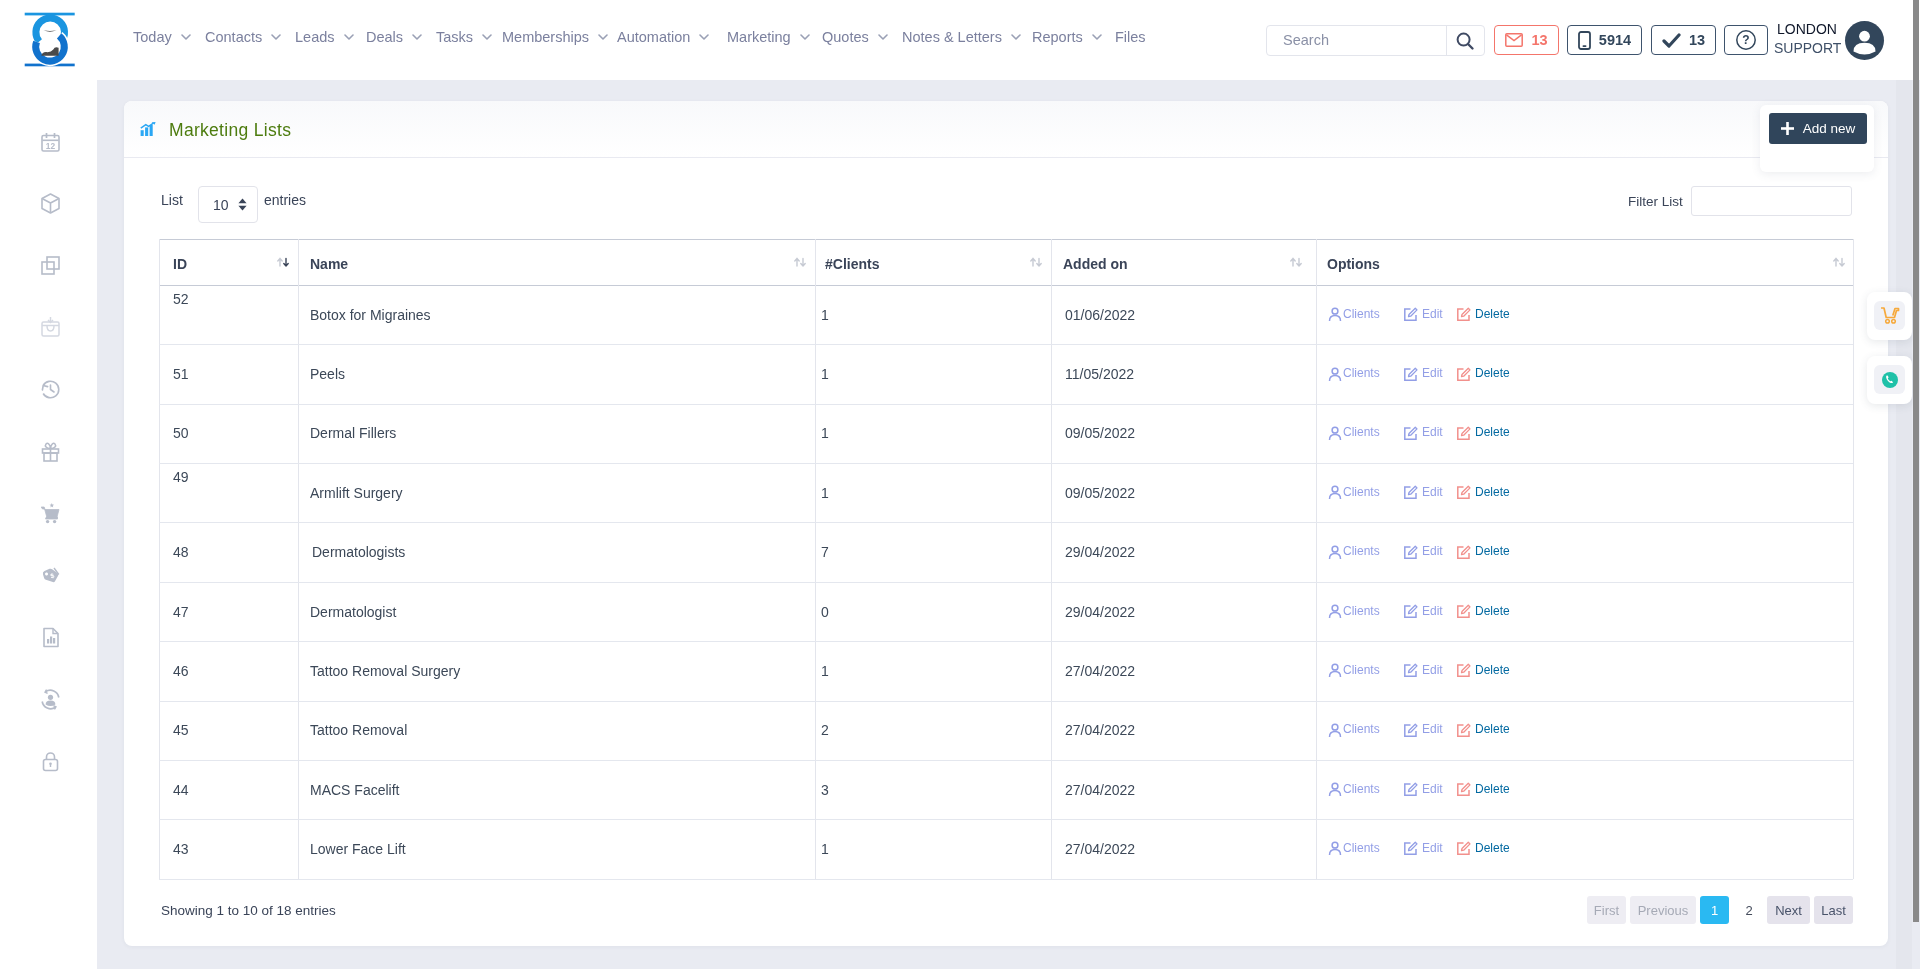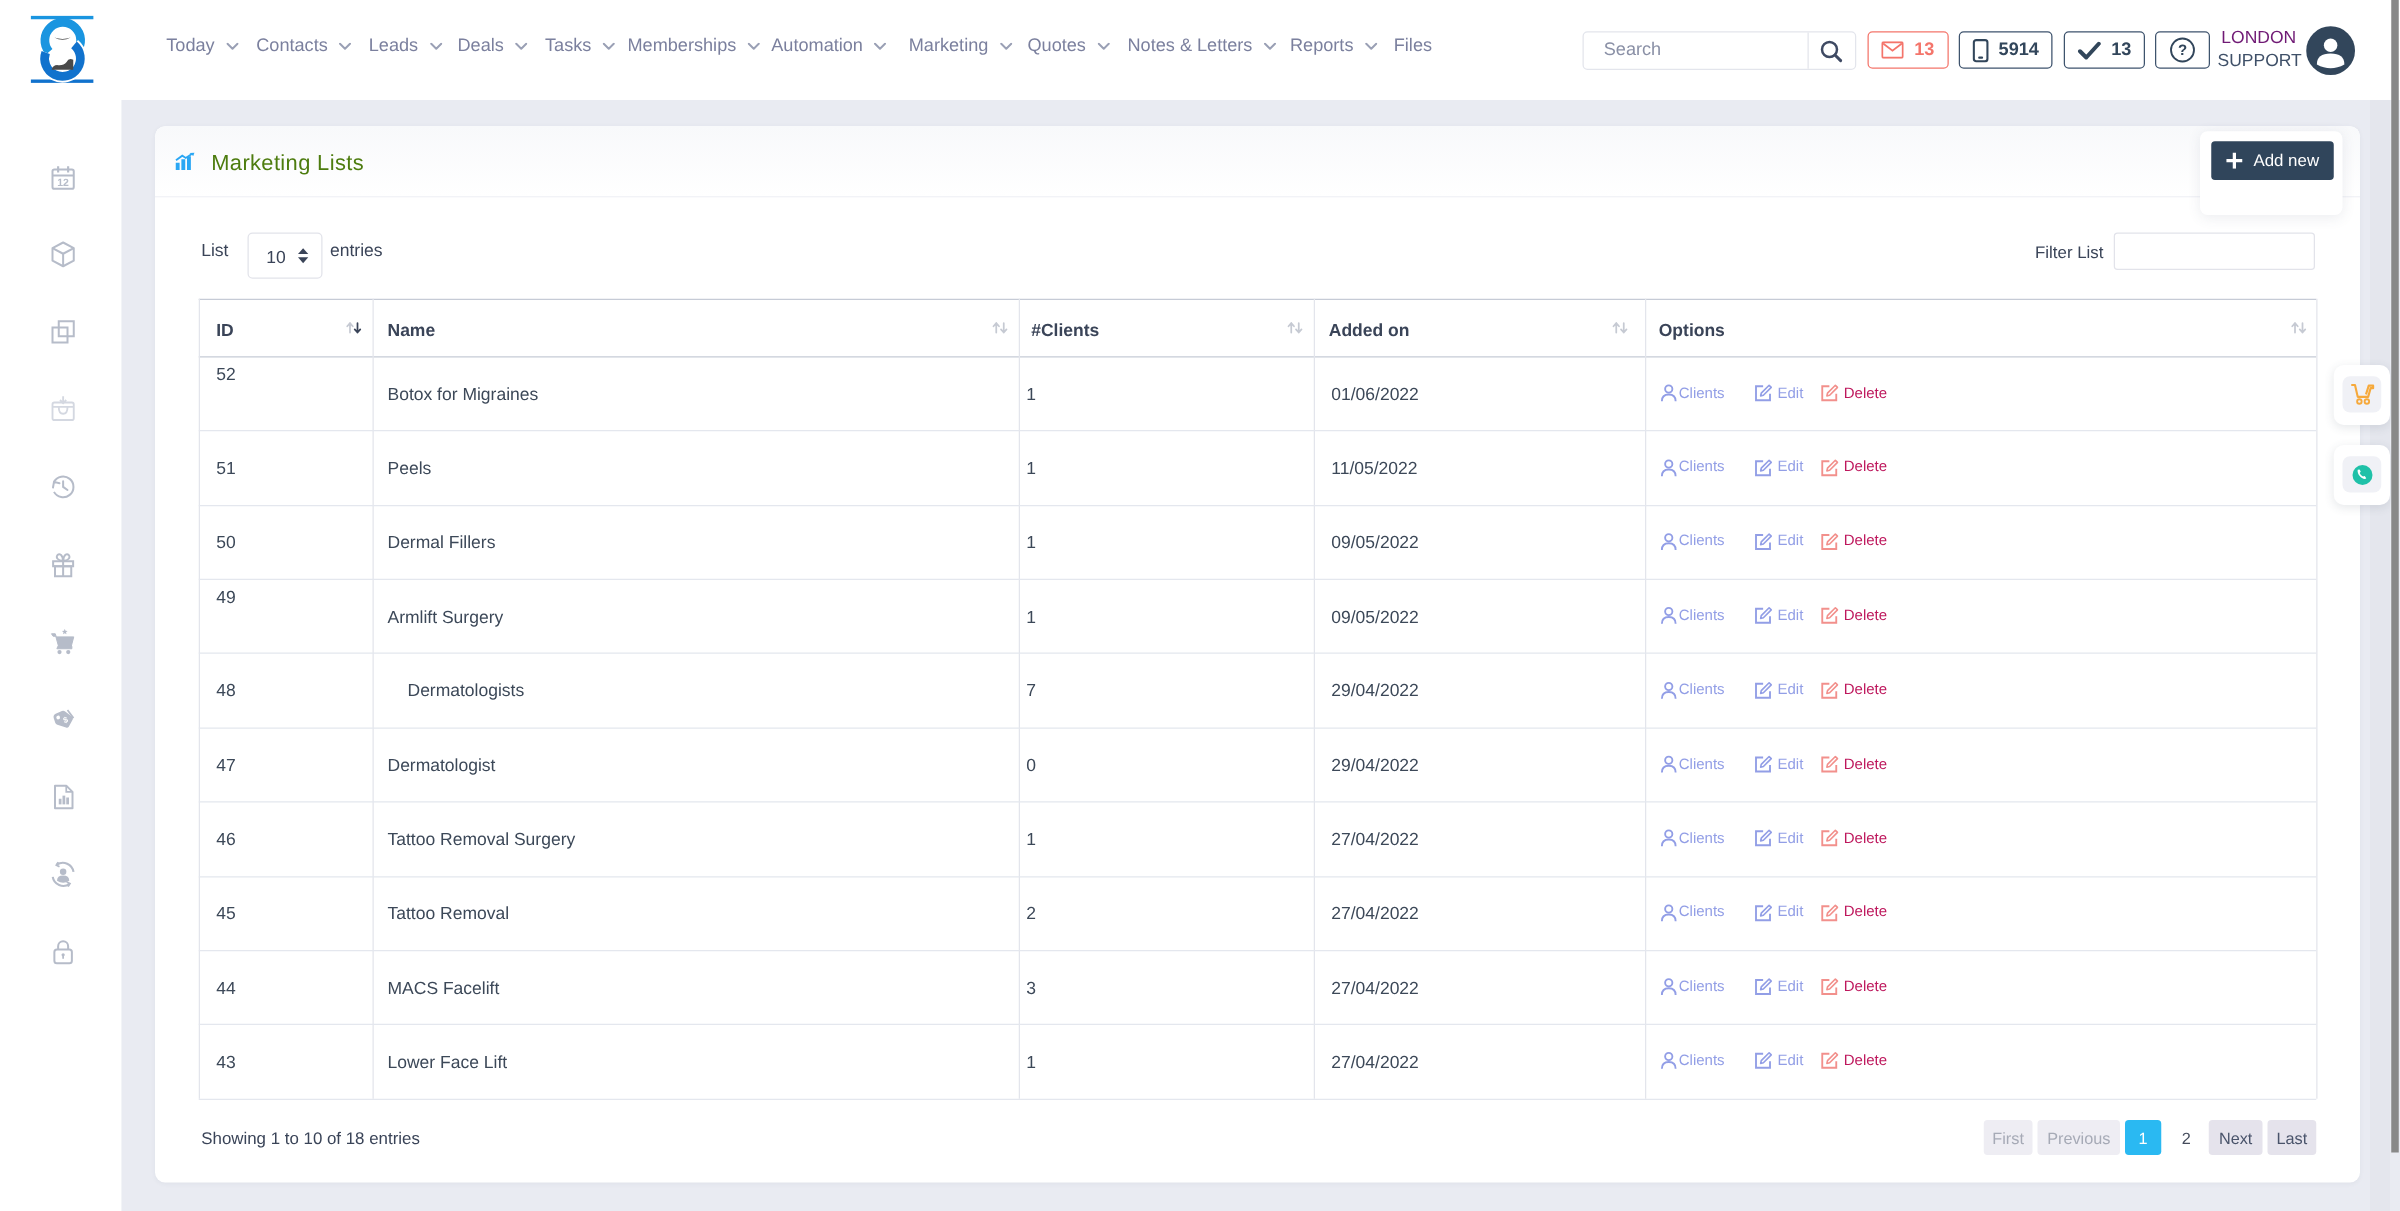--- a/index.html
+++ b/index.html
@@ -27,21 +27,21 @@
 .ctl{font-size:14px;color:#3a4458}
 #selbox{left:198px;top:186px;width:60px;height:37px;border:1px solid #e2e3ea;border-radius:4px;background:#fff}
 #filterin{left:1691px;top:186px;width:161px;height:30px;border:1px solid #e2e3ea;border-radius:3px;background:#fff}
 
 .vline{width:1px;background:#e3e5ec}
 .hline{height:1px;background:#e4e7ee}
 .th{font-size:14px;font-weight:700;color:#3a4458}
 .td{font-size:14px;color:#3c4858}
 .lnk{font-size:12px}
 .peri{color:#929ee6}
-.sal{color:#be185d}
+.sal{color:#0369a1}
 
 .pg{top:896px;height:28px;border-radius:3px;font-size:13px;display:flex;align-items:center;justify-content:center}
 .pgd{background:#eeedf3;color:#a6aab6}
 .pge{background:#e5e3ec;color:#49536a}
 
 .fl{left:1867px;width:45px;height:48px;background:#fff;border-radius:8px;box-shadow:0 2px 8px rgba(60,70,90,.12);z-index:8}
 .fli{left:1874px;width:31px;height:29px;background:#f0f1f6;border-radius:6px;z-index:9;display:flex;align-items:center;justify-content:center}
 
 #sbthumb{left:1913px;top:0;width:6px;height:922px;background:#898989;z-index:20}
 </style>
@@ -126,21 +126,21 @@
     </svg>
   <span>13</span>
 </div>
 
 <div class="abs tbtn" style="left:1724px;width:44px;border:1.5px solid #3e536d">
   <svg width="22" height="22" viewBox="0 0 22 22">
       <circle cx="11" cy="11" r="9.2" fill="none" stroke="#32465b" stroke-width="1.5"></circle>
       <text x="11" y="15.4" font-size="12" font-family="Liberation Sans" fill="#32465b" text-anchor="middle">?</text>
     </svg>
 </div>
-<div class="abs" style="left:1774px;top:20px;width:66px;text-align:center;font-size:14px;font-weight:500;line-height:19px"><span style="color:#701a75">LONDON</span><br><span style="color:#3f5068">SUPPORT</span></div>
+<div class="abs" style="left:1774px;top:20px;width:66px;text-align:center;font-size:14px;font-weight:500;line-height:19px"><span style="color:#0f172a">LONDON</span><br><span style="color:#3f5068">SUPPORT</span></div>
 
 <div class="abs" style="left:1845px;top:21px;width:39px;height:39px;border-radius:50%;background:#32465b;z-index:6"></div>
 <svg class="abs" style="left:1845px;top:21px;z-index:7" width="39" height="39" viewBox="0 0 39 39">
     <circle cx="19.5" cy="15.2" r="5.4" fill="#fff"></circle>
     <path d="M8.5 30.5 Q 8.5 21.8 19.5 21.8 Q 30.5 21.8 30.5 30.5 Q 25 33.5 19.5 33.5 Q 14 33.5 8.5 30.5 Z" fill="#fff"></path>
   </svg>
 <svg class="abs sic" style="top:131px" width="23" height="23" viewBox="0 0 23 23">
     <rect x="3" y="4.5" width="17" height="15.5" rx="1.5" fill="none" stroke="#b6bcc9" stroke-width="1.6"></rect>
 <line x1="3.4" y1="9.3" x2="19.6" y2="9.3" stroke="#b6bcc9" stroke-width="1.6"></line>
 <line x1="7.5" y1="2" x2="7.5" y2="7" stroke="#b6bcc9" stroke-width="1.7"></line>
@@ -347,21 +347,21 @@
       <path d="M5.5 9.7 L6 7.5 L12.3 1.2 L14 2.9 L7.7 9.2 Z" fill="none" stroke="#929ee6" stroke-width="1.3" stroke-linejoin="round"></path>
     </svg></div>
 <div class="abs lnk peri" style="left:1422px;top:484.8px">Edit</div>
 <div class="abs" style="left:1456px;top:485.3px;line-height:0"><svg width="15" height="15" viewBox="0 0 15 15">
       <path d="M13 8 V13.2 H1.8 V2 H7.5" fill="none" stroke="#f2908c" stroke-width="1.5"></path>
       <path d="M5.5 9.7 L6 7.5 L12.3 1.2 L14 2.9 L7.7 9.2 Z" fill="none" stroke="#f2908c" stroke-width="1.3" stroke-linejoin="round"></path>
     </svg></div>
 <div class="abs lnk sal" style="left:1475px;top:484.8px">Delete</div>
 <div class="abs hline" style="left:159px;top:581.8px;width:1694px"></div>
 <div class="abs td" style="left:173px;top:544.1px">48</div>
-<div class="abs td" style="left:326px;top:544.1px">Dermatologists</div>
+<div class="abs td" style="left:312px;top:544.1px">Dermatologists</div>
 <div class="abs td" style="left:821px;top:544.1px">7</div>
 <div class="abs td" style="left:1065px;top:544.1px">29/04/2022</div>
 <div class="abs" style="left:1328px;top:544.6px;line-height:0"><svg width="14" height="15" viewBox="0 0 14 15">
       <circle cx="7" cy="4.2" r="2.9" fill="none" stroke="#929ee6" stroke-width="1.5"></circle>
       <path d="M1.5 14 Q1.5 8.6 7 8.6 Q12.5 8.6 12.5 14" fill="none" stroke="#929ee6" stroke-width="1.5"></path>
     </svg></div>
 <div class="abs lnk peri" style="left:1343px;top:544.1px">Clients</div>
 <div class="abs" style="left:1403px;top:544.6px;line-height:0"><svg width="15" height="15" viewBox="0 0 15 15">
       <path d="M13 8 V13.2 H1.8 V2 H7.5" fill="none" stroke="#929ee6" stroke-width="1.5"></path>
       <path d="M5.5 9.7 L6 7.5 L12.3 1.2 L14 2.9 L7.7 9.2 Z" fill="none" stroke="#929ee6" stroke-width="1.3" stroke-linejoin="round"></path>

